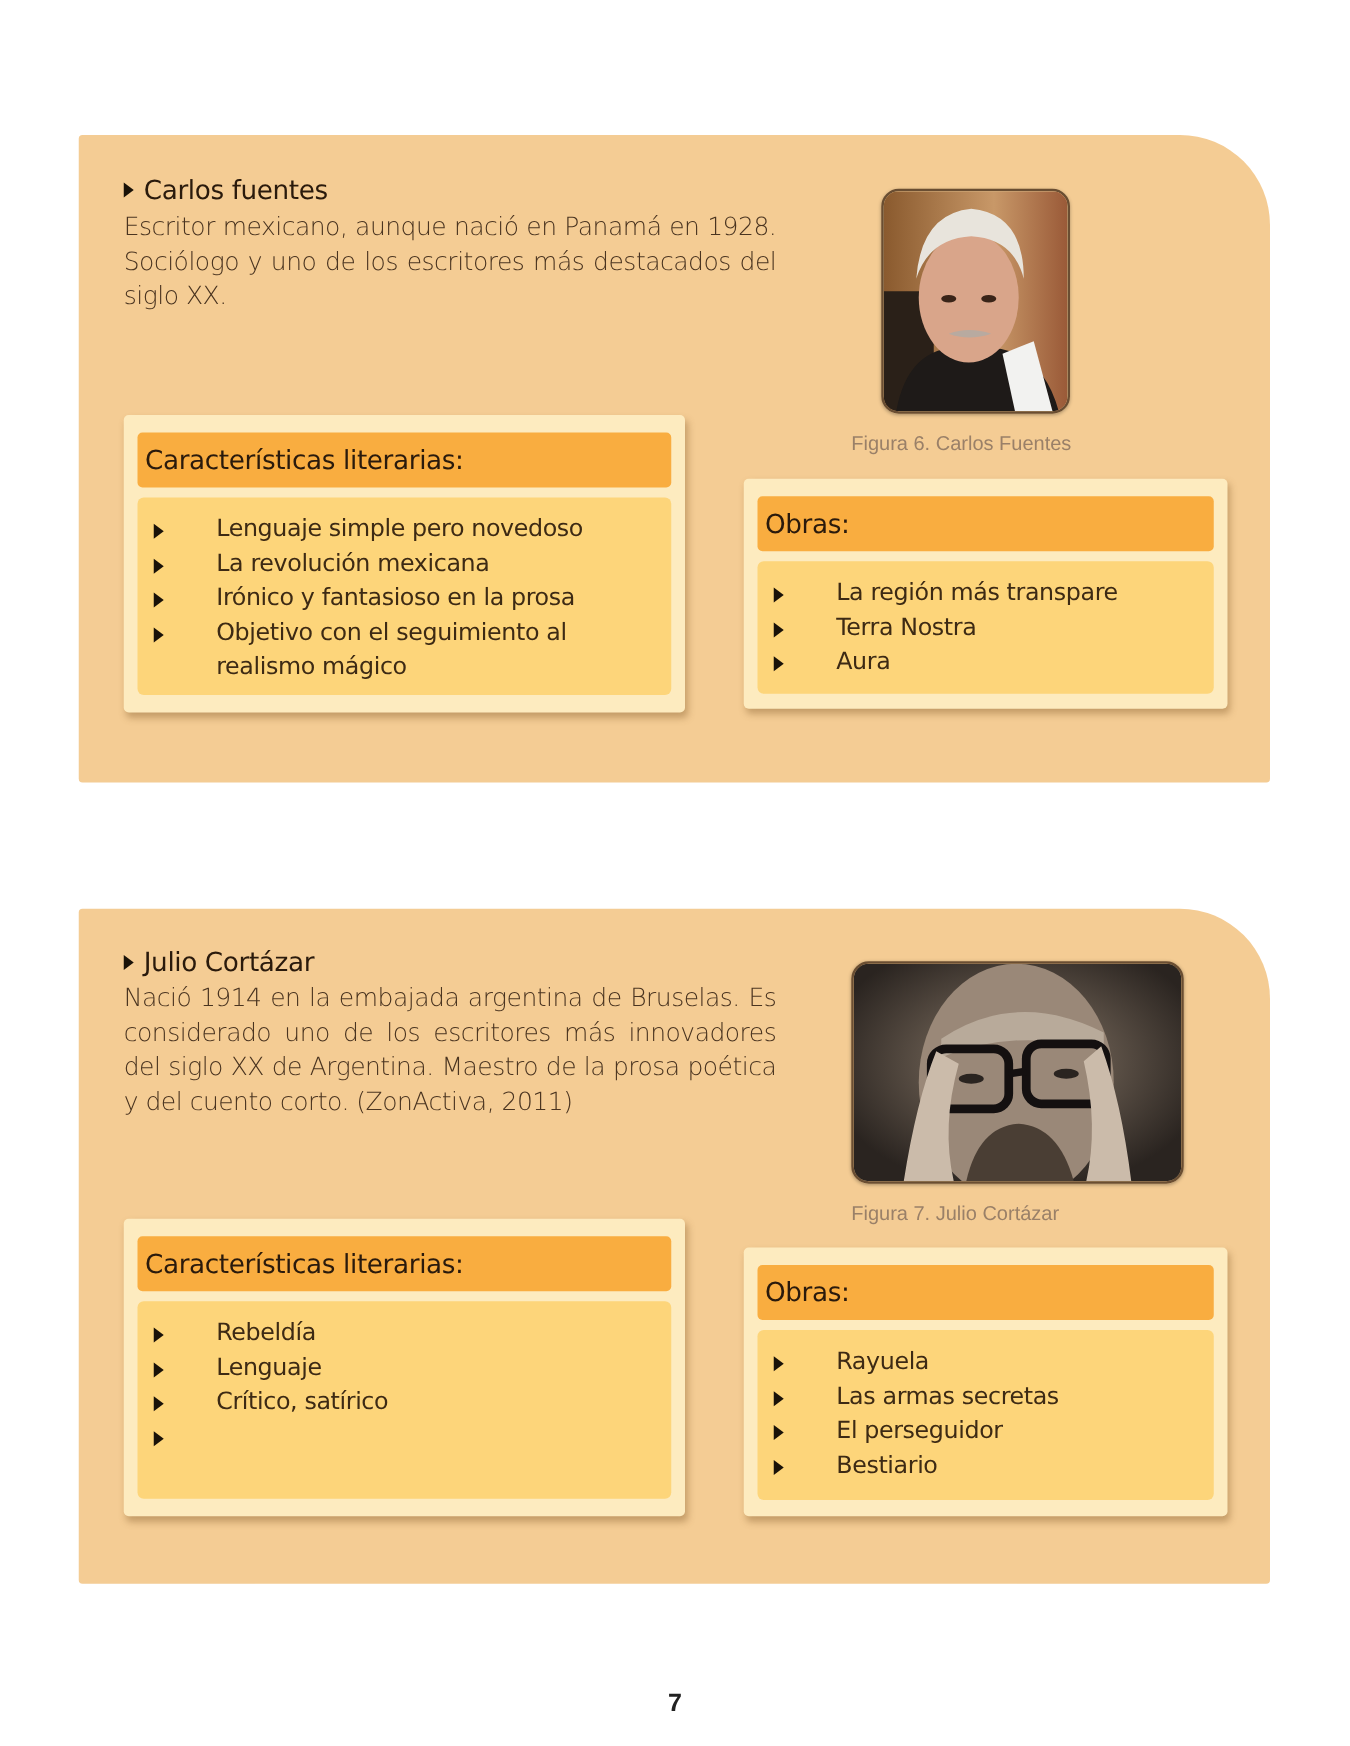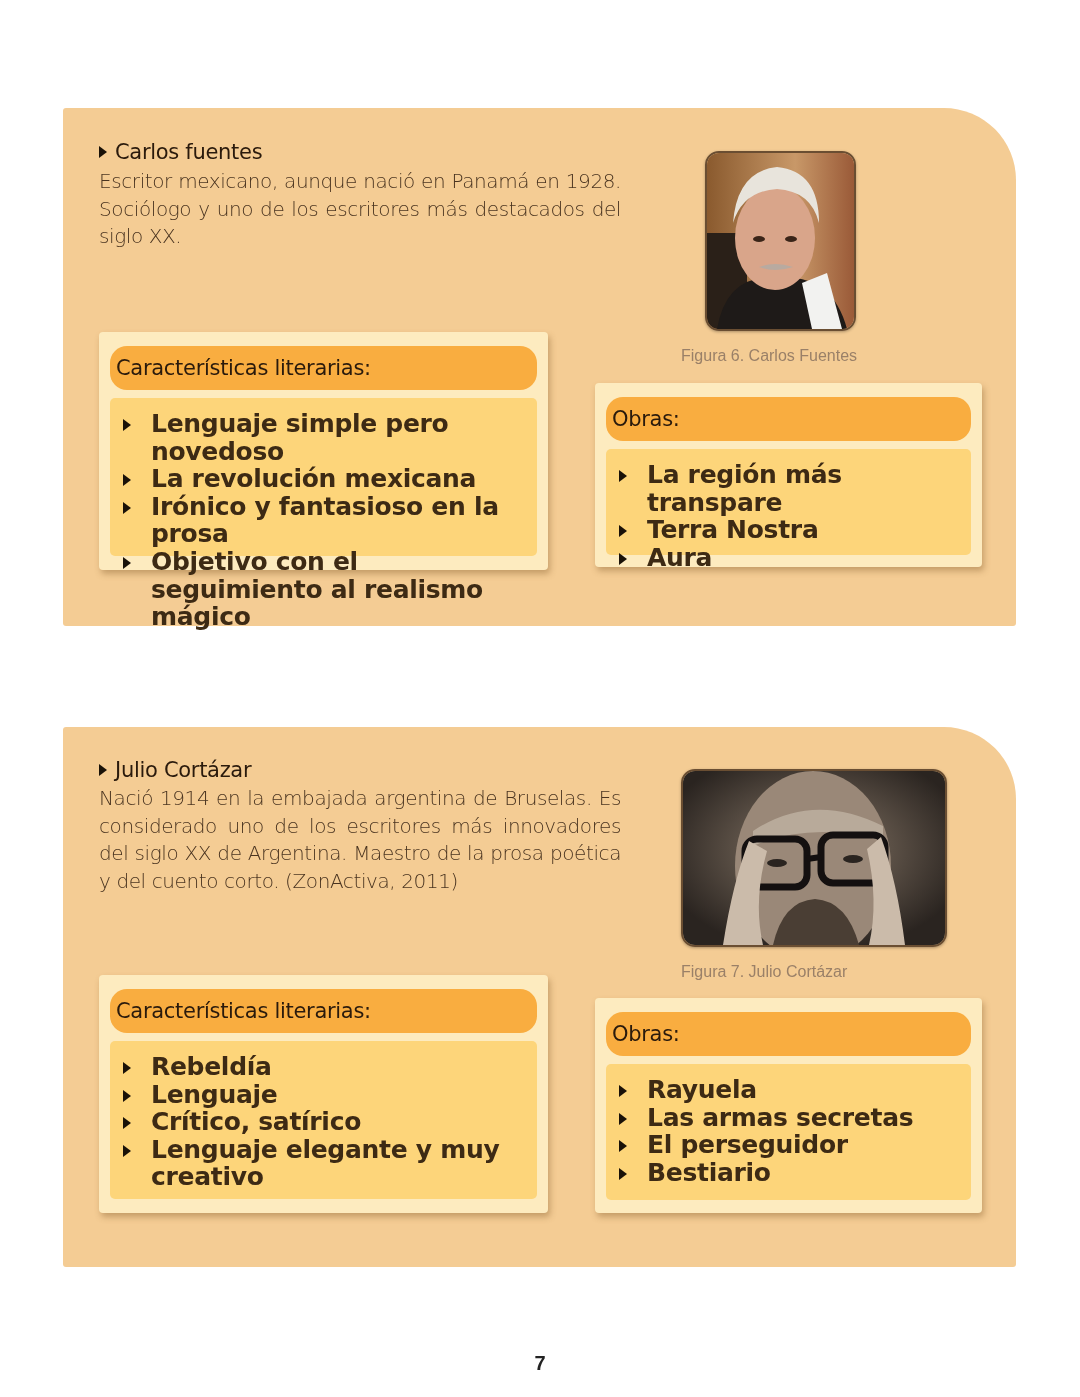--- a/index.html
+++ b/index.html
@@ -34,30 +34,30 @@
   }
   .caption {
     position:absolute; font-family:"Liberation Sans", sans-serif; font-size:16px; color:#9a8068;
   }
   .box {
     position:absolute; background:#fdebbf; border-radius:4px;
     box-shadow:2px 4px 6px rgba(140,100,50,0.45);
   }
   .box-head {
     position:absolute; left:11px; right:11px; top:14px; height:44px;
-    background:#f9ad40; border-radius:17px;
+    background:#f9ad40; border-radius:4px;
     font-size:21px; color:#2a1a0c; line-height:44px; padding-left:6px; letter-spacing:-0.3px;
   }
   .box-body {
     position:absolute; left:11px; right:11px; background:#fdd57a; border-radius:5px;
   }
   .box-body ul { list-style:none; margin:0; padding:0; }
   .box-body li {
-    position:relative; padding-left:41px; font-size:25px; line-height:27.6px; color:#3d2a14;
-    letter-spacing:-0.3px; font-weight:700;
+    position:relative; padding-left:63px; font-size:19px; line-height:27.6px; color:#3d2a14;
+    letter-spacing:-0.3px; font-weight:400;
   }
   .box-body li .b {
     position:absolute; left:13px; top:9px; width:0; height:0;
     border-top:6px solid transparent; border-bottom:6px solid transparent; border-left:8px solid #1a1208;
   }
   .page-num {
     position:absolute; left:0; width:1080px; top:1352px; text-align:center;
     font-family:"Liberation Sans", sans-serif; font-weight:bold; font-size:20px; color:#222;
   }
 </style>
@@ -147,21 +147,21 @@
   </div>
   <div class="caption" style="left:618px; top:236px;">Figura 7. Julio Cortázar</div>
 
   <div class="box" style="left:36px; top:248px; width:449px; height:238px;">
     <div class="box-head">Características literarias:</div>
     <div class="box-body" style="top:66px; height:158px; padding-top:12px; box-sizing:border-box;">
       <ul>
         <li><span class="b"></span><span>Rebeldía</span></li>
         <li><span class="b"></span><span>Lenguaje</span></li>
         <li><span class="b"></span><span>Crítico, satírico</span></li>
-        <li><span class="b"></span><span>Lenguaje elegante y muy creativo</span></li>
+        <li><span class="b"></span></li>
       </ul>
     </div>
   </div>
 
   <div class="box" style="left:532px; top:271px; width:387px; height:215px;">
     <div class="box-head">Obras:</div>
     <div class="box-body" style="top:66px; height:136px; padding-top:12px; box-sizing:border-box;">
       <ul>
         <li><span class="b"></span><span>Rayuela</span></li>
         <li><span class="b"></span><span>Las armas secretas</span></li>

